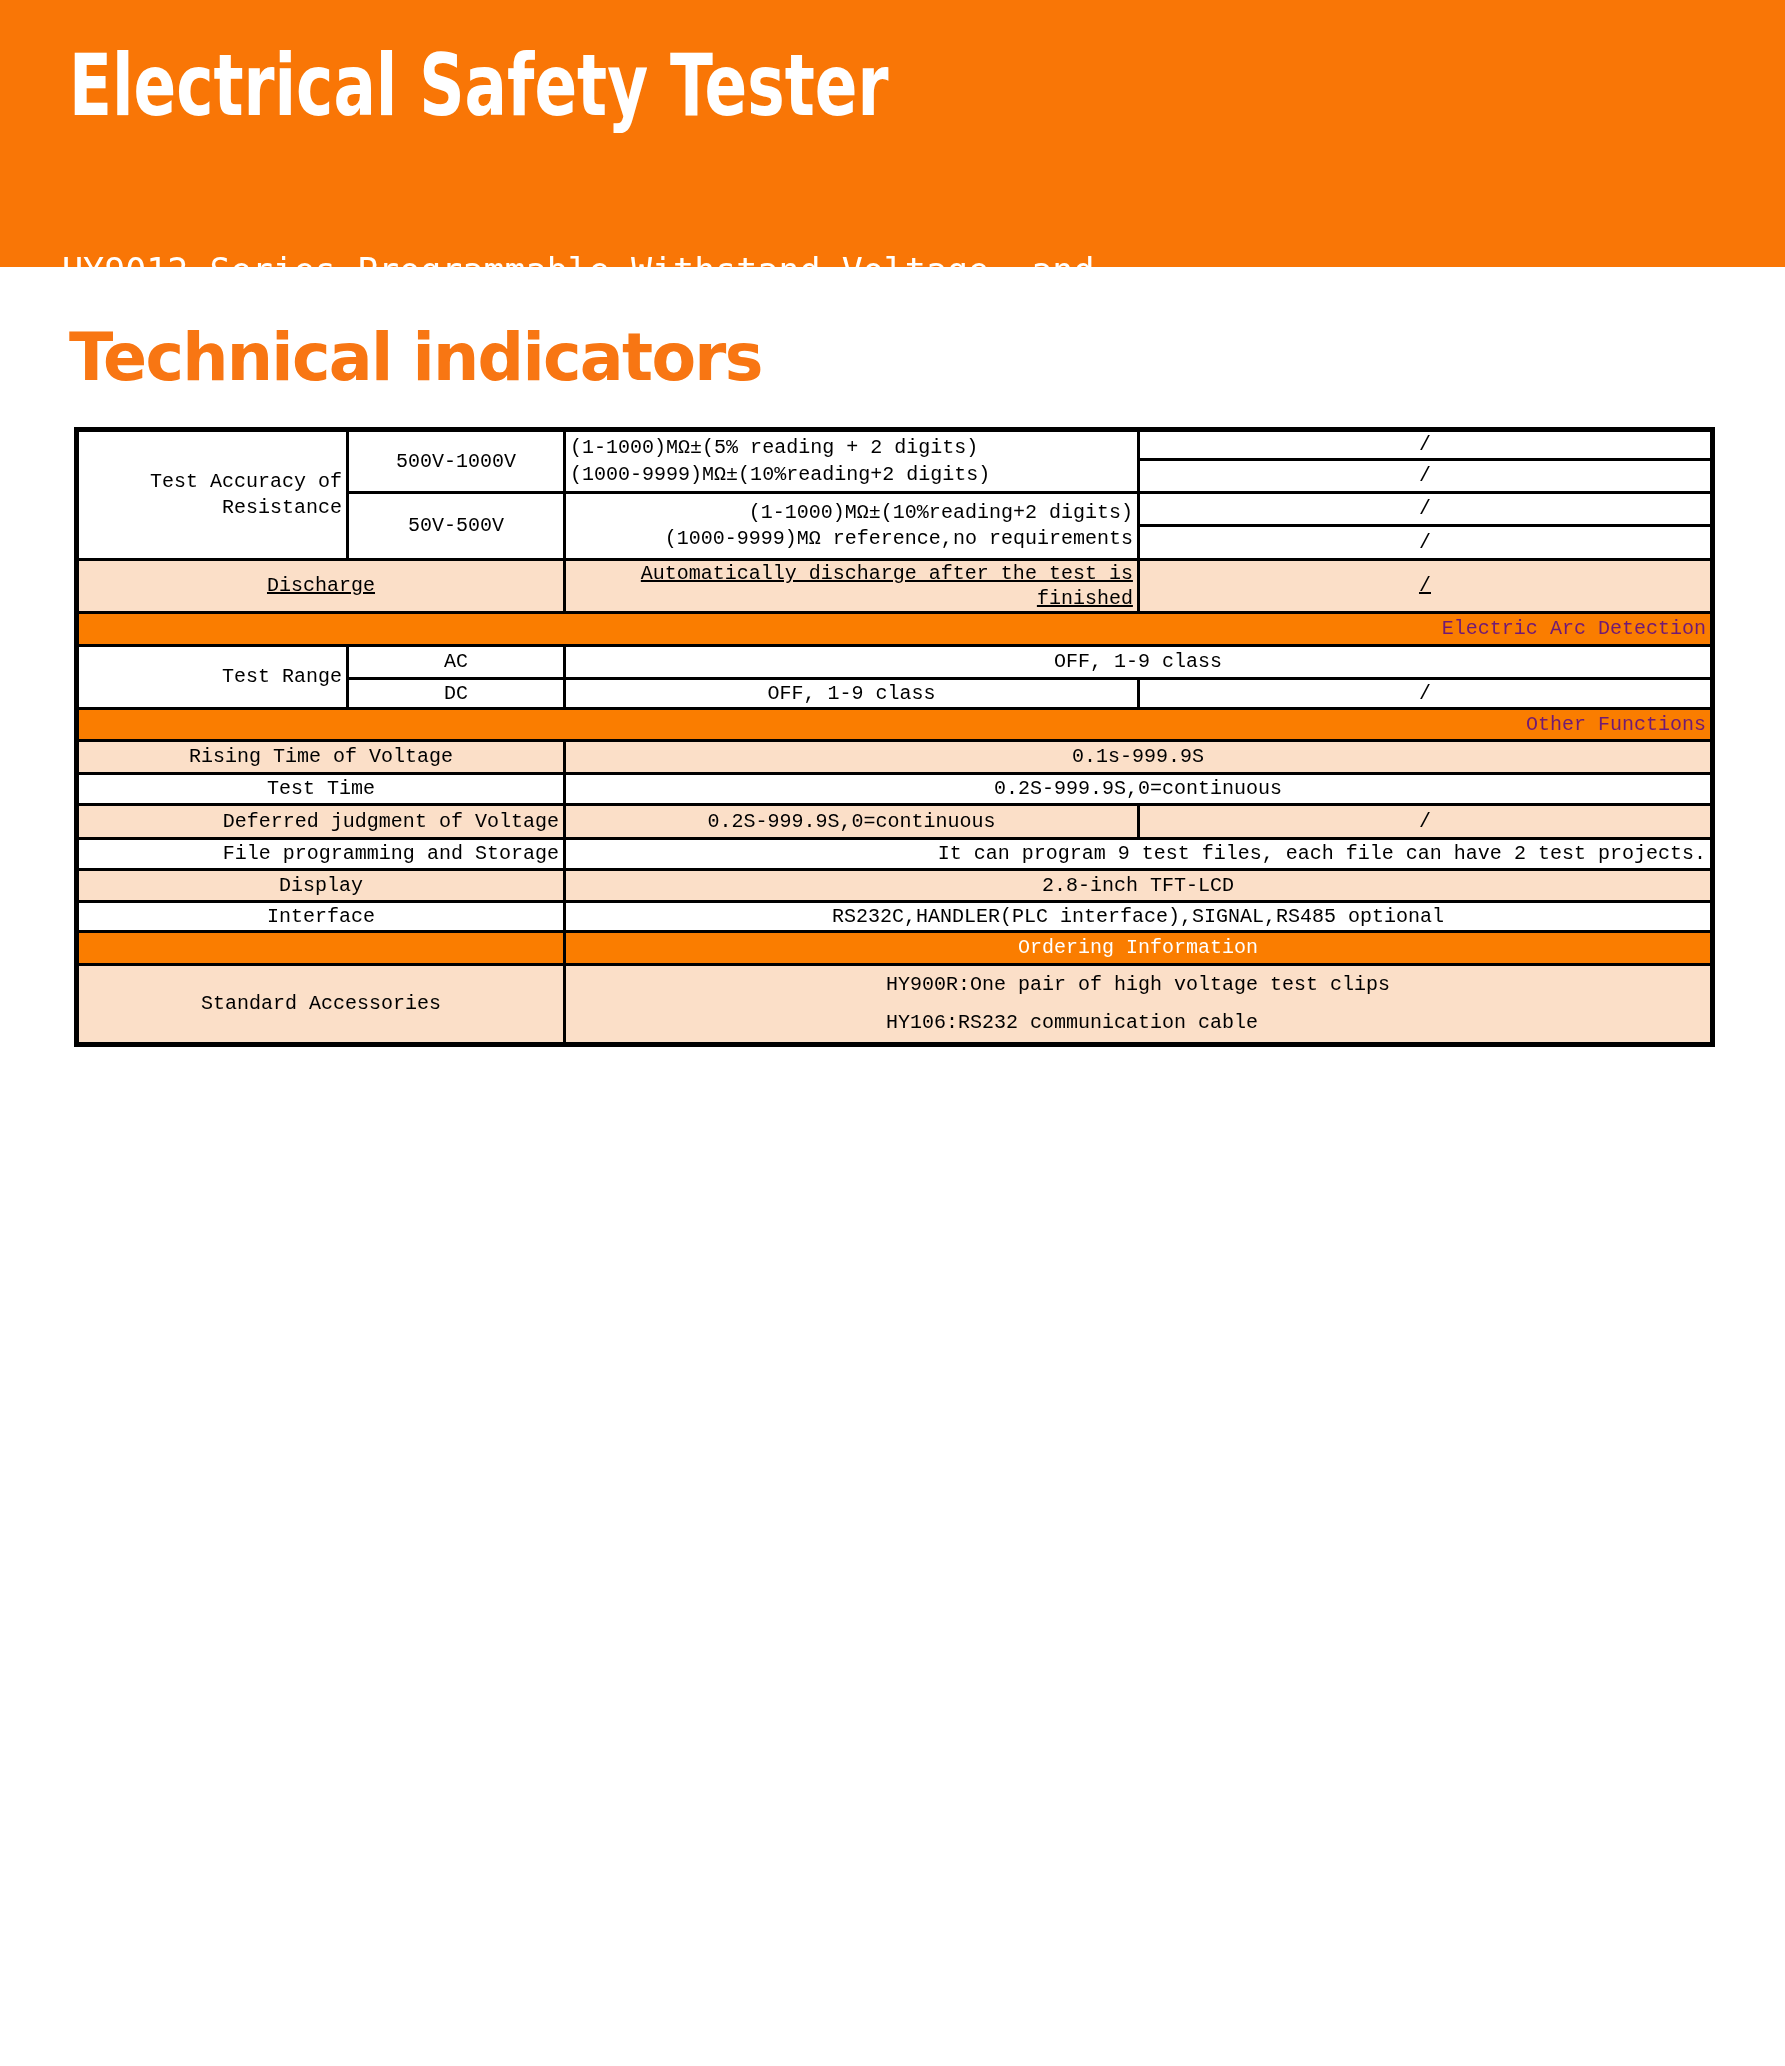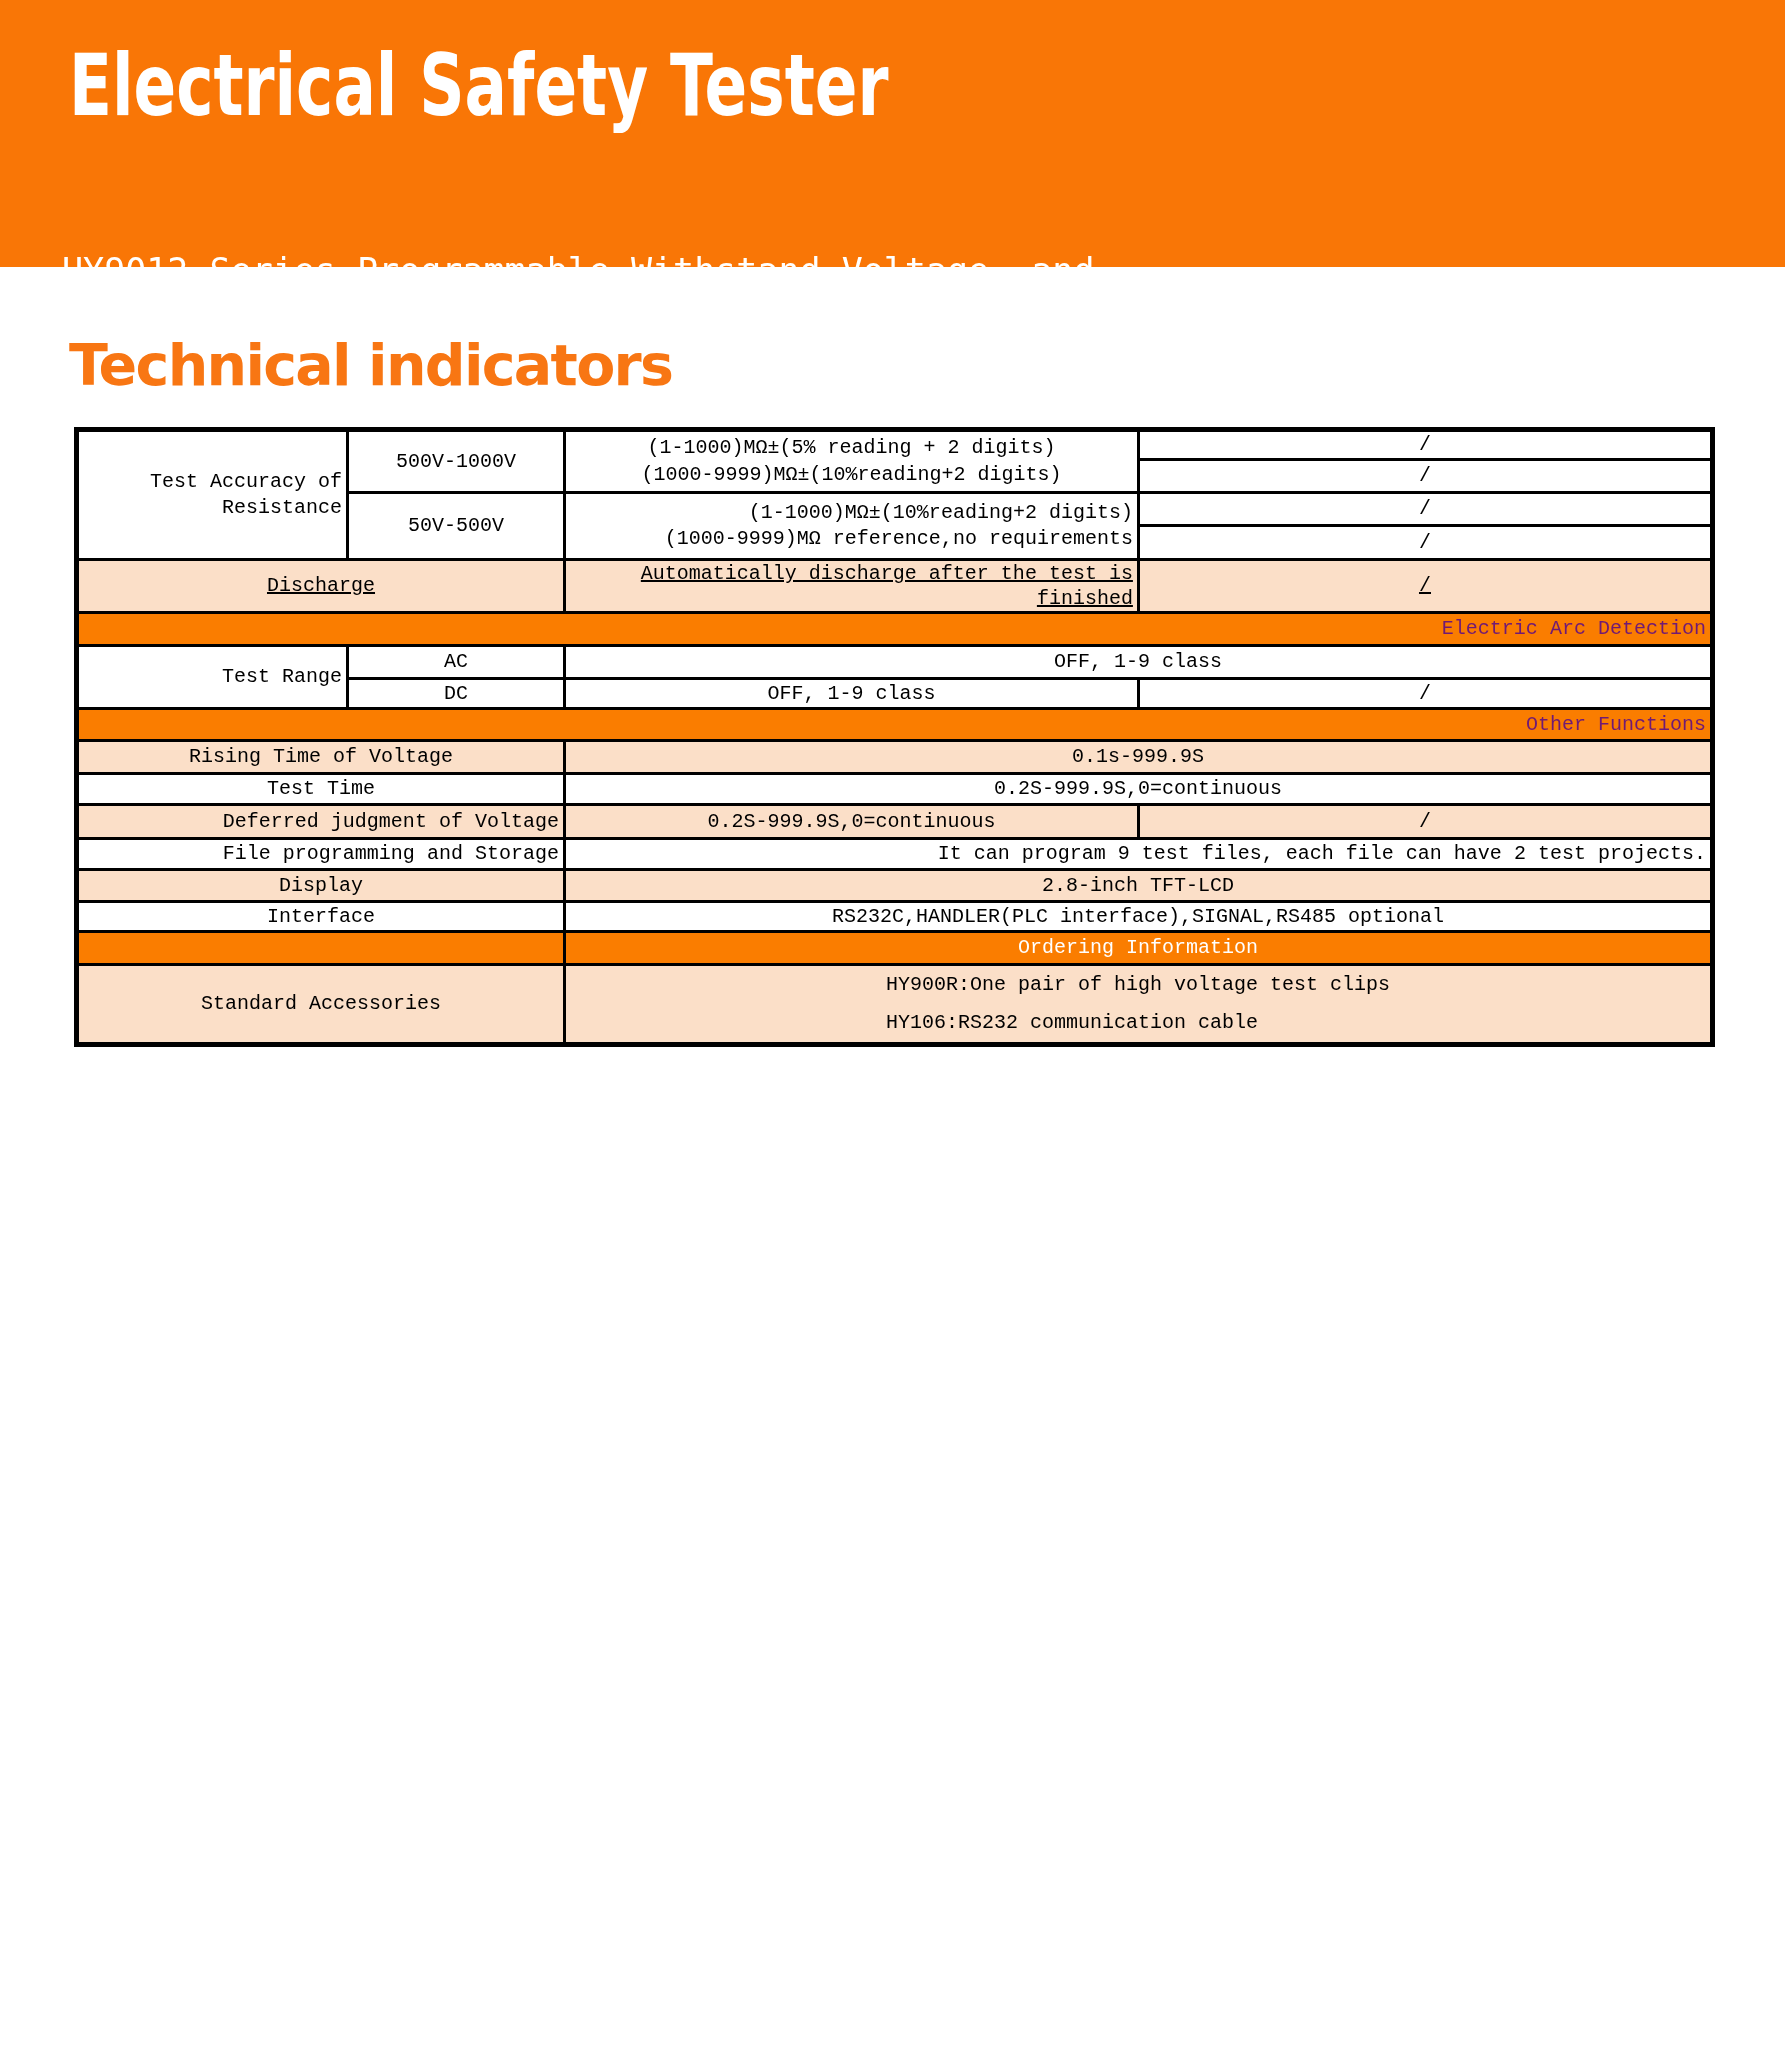--- a/index.html
+++ b/index.html
@@ -8,33 +8,33 @@
   
   .hdr{position:absolute;left:0;top:0;width:1785px;height:267px;padding-left:32px;}
   .hdr-title{position:absolute;left:69px;top:36px;color:#ffffff;
              font-family:"DejaVu Sans", sans-serif;font-weight:700;font-size:85px;
              white-space:nowrap;transform:scaleX(0.74);transform-origin:left top;}
   .hdr-sub{position:absolute;left:62px;top:131px;color:#ffffff;
            font-family:"DejaVu Sans Mono", monospace;font-size:35px;line-height:56px;
            white-space:pre;}
   .hdr-sub .l2{margin-left:9px;}
   
-  .sec-head{position:absolute;left:69px;top:332px;
-            font-family:"DejaVu Sans", sans-serif;font-weight:700;font-size:57px;
+  .sec-head{position:absolute;left:69px;top:320px;
+            font-family:"DejaVu Sans", sans-serif;font-weight:700;font-size:65px;
             letter-spacing:-1.7px;white-space:nowrap;}
   
   table.spec{position:absolute;left:74px;top:427px;width:1637px;
              border-collapse:collapse;table-layout:fixed;
              font-size:20px;color:#000000;}
   table.spec td{border:3.3px solid #000000;padding:0 4.1px;line-height:26.4px;
                 vertical-align:middle;overflow:hidden;}
   table.spec{border:5px solid #000000;}
   .c-center{text-align:center;}
   .c-left{text-align:right;padding-left:3.3px;}
-  .c-right{text-align:center;padding-right:10.7px;}
+  .c-right{text-align:left;padding-right:10.7px;}
   .shift-r{padding-left:99px;}
   .dc-shift{padding-left:256px;}
   .band{color:#701a75;text-align:right;}
   .band-pad{padding-left:124px;}
   .band-ord{text-align:center;padding-right:343px;color:#ffffff;}
   .lh74{line-height:31px;}
   .acc-block{display:inline-block;text-align:left;line-height:38px;}
   .acc-cell{text-align:center;padding-left:264px;}
 </style>
 </head>

